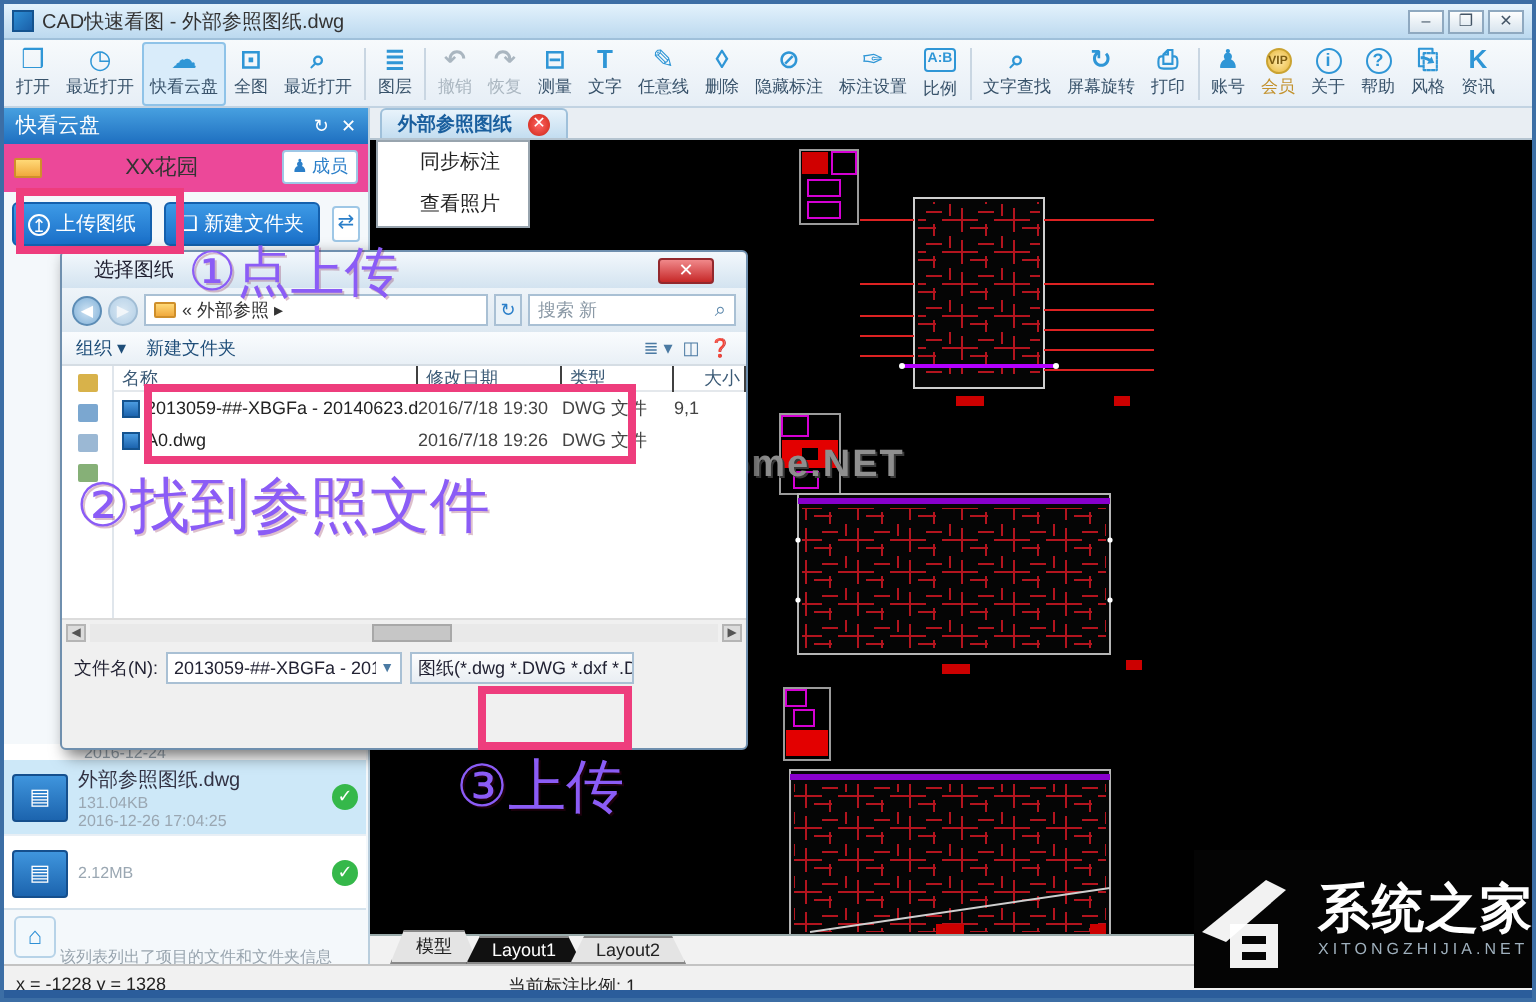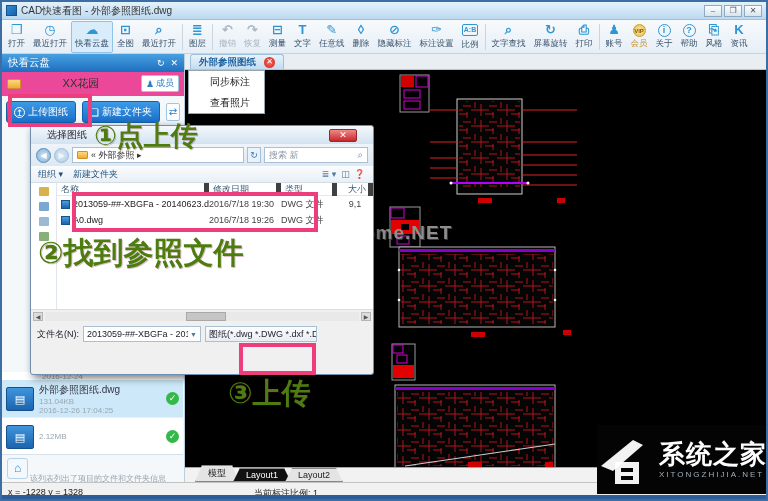--- a/index.html
+++ b/index.html
@@ -76,27 +76,27 @@
   .refbtn{width:14px;height:16px;background:#eaf2f8;border:1px solid #a9c0d4;color:#2b7fc9;font-size:9px;line-height:14px;text-align:center}
   .searchbox{width:104px;height:16px;background:#fff;border:1px solid #a9c0d4;display:flex;align-items:center;font-size:9px;color:#8a98a5;padding:0 4px}
   .searchbox .mag{margin-left:auto;color:#5b87ab;font-size:10px}
   .dlg-toolbar{height:17px;display:flex;align-items:center;gap:10px;padding:0 7px;background:linear-gradient(#fafcfe,#e9f0f6);border-bottom:1px solid #d5dde4;font-size:9px;color:#1f4e79}
   .dlg-toolbar .right{margin-left:auto;display:flex;gap:5px;color:#4b7aa3;font-size:9px}
   .dlg-body{flex:1;display:flex;background:#fff;overflow:hidden}
   .dlg-nav{width:26px;border-right:1px solid #e0e6ec;background:#fff;padding-top:4px;display:flex;flex-direction:column;gap:6px;align-items:center}
   .navico{width:10px;height:9px;border-radius:1px}
   .dlg-list{flex:1;position:relative;font-size:9px}
   .lhead{display:flex;height:13px;border-bottom:1px solid #e4e8ec;color:#3b5a76;align-items:center}
-  .lhead span{padding-left:4px;border-right:5px solid #404040;height:13px;line-height:13px}
+  .lhead span{padding-left:4px;border-right:1px solid #404040;height:13px;line-height:13px}
   .col-name{width:152px}.col-date{width:72px}.col-type{width:56px}.col-size{flex:1;text-align:right;padding-right:2px}
   .frow{display:flex;height:16px;align-items:center;color:#222}
   .frow .fn{width:152px;display:flex;align-items:center;gap:3px;padding-left:4px;white-space:nowrap;overflow:hidden}
   .frow .fd{width:72px;color:#444;white-space:nowrap}
   .frow .ft{width:56px;color:#444;white-space:nowrap}
-  .frow .fs{flex:1;text-align:center;color:#444;overflow:hidden;white-space:nowrap}
+  .frow .fs{flex:1;text-align:left;color:#444;overflow:hidden;white-space:nowrap}
   .dwgmini{width:9px;height:9px;background:linear-gradient(#4b9be0,#1c64ae);border:1px solid #14538f;flex:none}
   .dlg-hscroll{height:13px;background:#f0f0f0;border-top:1px solid #dcdcdc;display:flex;align-items:center;padding:0 2px;gap:2px}
   .harr{width:10px;height:9px;background:#dcdcdc;border:1px solid #b5b5b5;font-size:6px;line-height:8px;text-align:center;color:#555}
   .htrack{flex:1;height:9px;background:#e9e9e9;position:relative}
   .hthumb{position:absolute;left:45%;width:40px;height:9px;background:#c6c6c6;border:1px solid #a8a8a8}
   .dlg-bottom{height:52px;padding:4px 6px 0 6px}
   .fnrow{display:flex;align-items:center;gap:4px;font-size:9px;color:#223}
   .fninput{width:118px;height:16px;border:1px solid #a9c0d4;background:#fff;display:flex;align-items:center;padding:0 3px;white-space:nowrap;overflow:hidden}
   .fninput .val{flex:1;overflow:hidden;white-space:nowrap}
   .ddarrow{color:#4b7aa3;font-size:7px;margin-left:2px}
@@ -105,21 +105,21 @@
   .win7btn{min-width:62px;height:20px;border:1px solid #7a96b5;border-radius:3px;background:linear-gradient(#f4f8fb,#d9e4ee);font-size:10px;color:#222;text-align:center;line-height:18px;padding:0 8px}
 
   
   .statusbar{position:absolute;left:0;top:480px;right:0;height:17px;background:#f1f1f1;border-top:1px solid #c3c3c3;font-size:9px;color:#222}
   .coords{position:absolute;left:6px;top:4px}
   .scaletxt{position:absolute;left:252px;top:4px}
   .bluebase{position:absolute;left:0;bottom:0;right:0;height:4px;background:#2b5d9b}
 
   
   .pinkbox{position:absolute;border:4px solid #ee3d7d;z-index:60}
-  .pinktext{position:absolute;color:#4d7c0f;font-weight:bold;z-index:60;white-space:nowrap;text-shadow:1px 1px 0 rgba(120,0,50,.25)}
+  .pinktext{position:absolute;color:#8b5cf6;font-weight:normal;z-index:60;white-space:nowrap;text-shadow:1px 1px 0 rgba(120,0,50,.25)}
 
   
   .brand{position:absolute;left:595px;top:423px;width:173px;height:69px;background:#040404;z-index:70;display:flex;align-items:center;padding-left:2px}
   .brandtxt{display:flex;flex-direction:column;margin-left:2px}
   .brandname{font-size:26px;font-weight:bold;color:#fff;line-height:26px;letter-spacing:1px}
   .branddomain{font-size:8px;letter-spacing:2px;color:#9fb0bd;margin-top:3px}
 </style>
 </head>
 <body>
 

